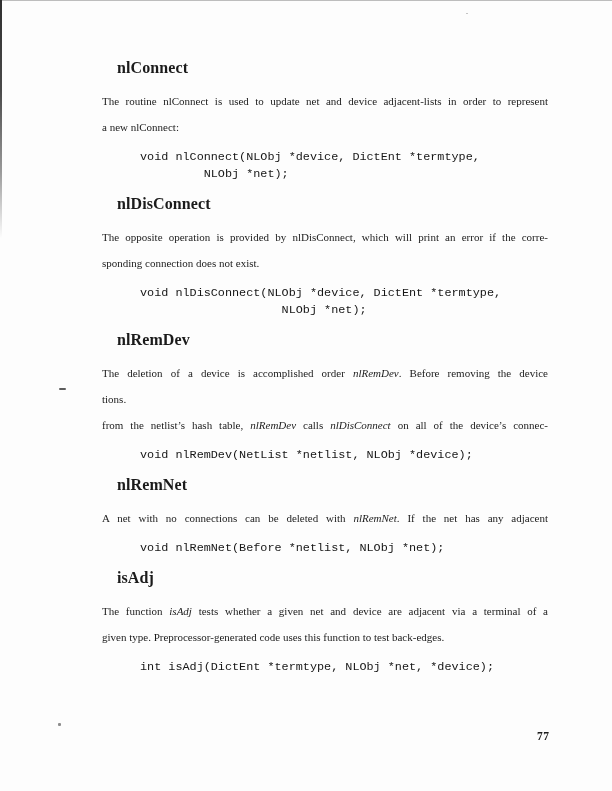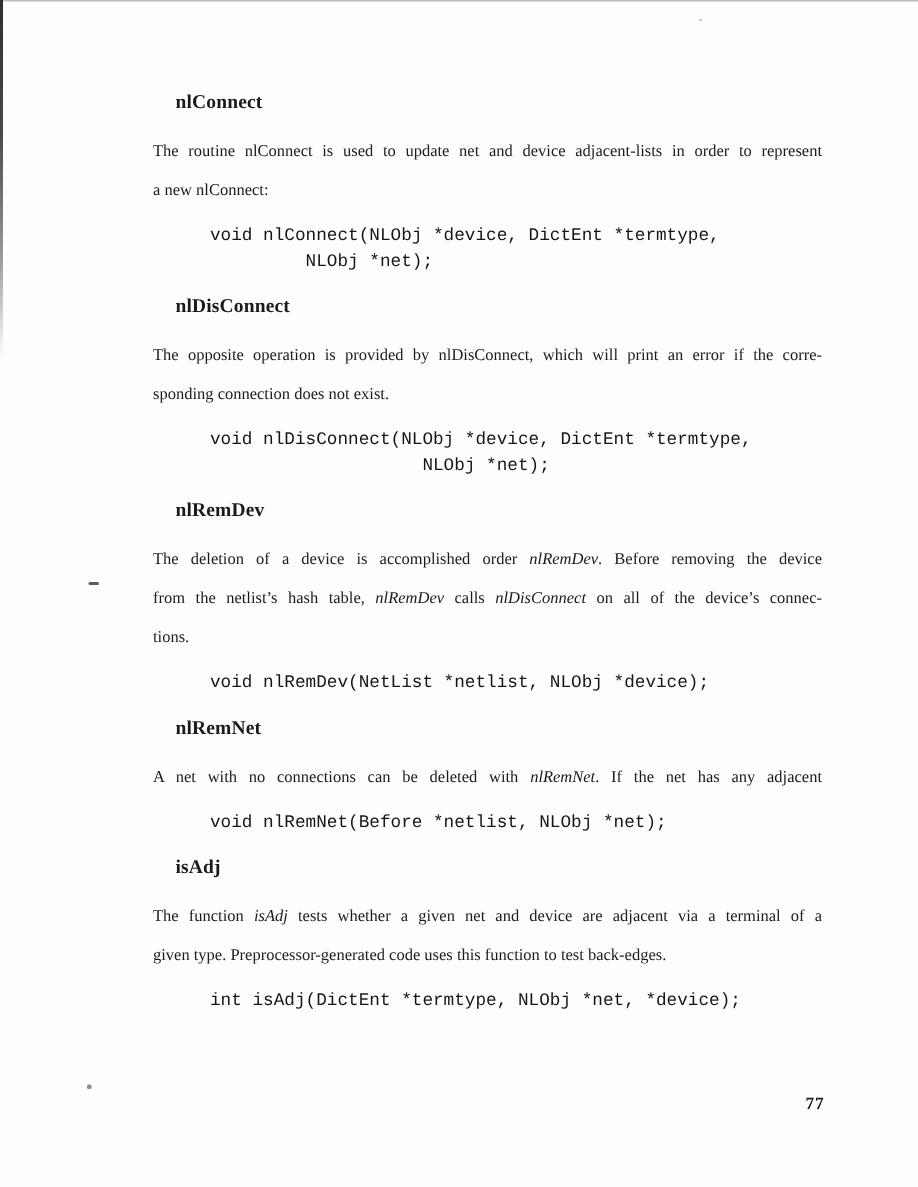--- a/index.html
+++ b/index.html
@@ -29,21 +29,21 @@
   }
   .scan-speck {
     position:absolute; left:466px; top:13px; width:2px; height:1px;
     background:#c4c4c4;
   }
   .content {
     position:absolute; left:102px; top:60px; width:446px;
   }
   .function-section { margin-bottom:13px; }
   .func-heading {
-    font-size:13px; font-weight:bold; line-height:15px;
+    font-size:16px; font-weight:bold; line-height:15px;
     margin-left:15px; letter-spacing:0.1px;
   }
   .para { margin-top:13px; }
   .para-line {
     font-size:11px; line-height:26px; white-space:nowrap;
   }
   .para-line.justify {
     white-space:normal;
     text-align:justify;
     text-align-last:justify;
@@ -89,22 +89,22 @@
       </div>
       <div class="code-block">
         <div class="code-line">void nlDisConnect(NLObj *device, DictEnt *termtype,</div>
         <div class="code-line">                    NLObj *net);</div>
       </div>
     </section>
     <section class="function-section">
       <h2 class="func-heading">nlRemDev</h2>
       <div class="para">
         <div class="para-line justify"><span class="rm">The deletion of a device is accomplished order </span><span class="it">nlRemDev</span><span class="rm">. Before removing the device</span></div>
+        <div class="para-line"><span class="rm">tions.</span></div>
         <div class="para-line justify"><span class="rm">from the netlist’s hash table, </span><span class="it">nlRemDev</span><span class="rm"> calls </span><span class="it">nlDisConnect</span><span class="rm"> on all of the device’s connec-</span></div>
-        <div class="para-line"><span class="rm">tions.</span></div>
       </div>
       <div class="code-block">
         <div class="code-line">void nlRemDev(NetList *netlist, NLObj *device);</div>
       </div>
     </section>
     <section class="function-section">
       <h2 class="func-heading">nlRemNet</h2>
       <div class="para">
         <div class="para-line justify"><span class="rm">A net with no connections can be deleted with </span><span class="it">nlRemNet</span><span class="rm">. If the net has any adjacent</span></div>
       </div>

